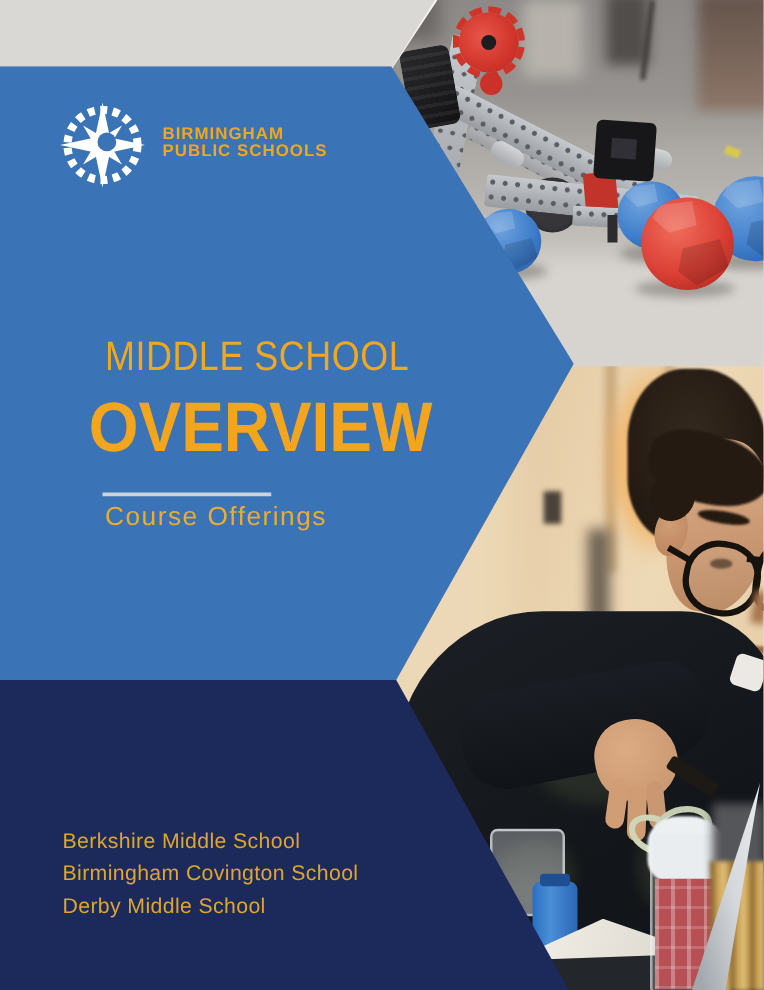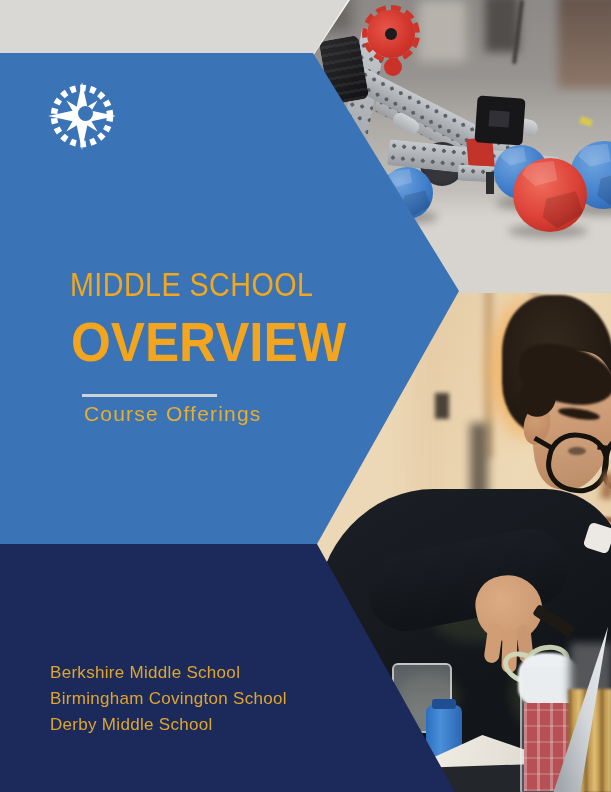--- a/index.html
+++ b/index.html
@@ -121,21 +121,21 @@
     clip-path:polygon(0 0,348px 0,314px 53.5px,0 53.5px);}
   .blue-arrow{left:0;top:0;width:611px;height:792px;background:#3a73b6;
     clip-path:polygon(0 53px,313px 53px,459px 291px,317px 544px,0 544px);}
   .navy-panel{left:0;top:0;width:611px;height:792px;background:#1b2a5b;
     clip-path:polygon(0 544px,317px 544px,455px 792px,0 792px);}
 
   
   .logo-icon{left:47px;top:81px;width:70px;height:70px;}
   .logo-text{left:130px;top:100px;font-size:13.5px;font-weight:bold;color:#f2a71e;
     line-height:14px;letter-spacing:.8px;}
-  .title1{left:70px;top:266px;font-size:33px;color:#f1a81f;letter-spacing:.5px;white-space:nowrap;}
+  .title1{left:84px;top:266px;font-size:33px;color:#f1a81f;letter-spacing:.5px;white-space:nowrap;}
   .title2{left:71px;top:309px;font-size:56px;font-weight:bold;color:#f2a51d;white-space:nowrap;}
   .squeeze88{display:inline-block;transform:scaleX(.87);transform-origin:0 50%;}
   .squeeze91{display:inline-block;transform:scaleX(.914);transform-origin:0 50%;}
   .divider{left:82px;top:394px;width:135px;height:2.5px;background:#cdd3d9;}
   .subtitle{left:84px;top:402px;font-size:21px;color:#e9ad30;letter-spacing:1.2px;white-space:nowrap;}
   .schools{left:50px;top:660px;font-size:17px;color:#dfa62f;line-height:26px;letter-spacing:.3px;}
   .schools div{white-space:nowrap;}
   .z5{z-index:5;}
 </style>
 </head>
@@ -228,20 +228,24 @@
   <div class="abs blue-arrow"></div>
   <div class="abs navy-panel"></div>
 
   <svg class="abs logo-icon z5" viewBox="0 0 70 70">
     <circle cx="35" cy="35" r="28" fill="none" stroke="#ffffff" stroke-width="6.5" stroke-dasharray="5.5 4.5"></circle>
     <path d="M35 13 L39.5 30.5 L57 35 L39.5 39.5 L35 57 L30.5 39.5 L13 35 L30.5 30.5 Z" fill="#ffffff" transform="rotate(45 35 35)"></path>
     <path d="M35 1 L41 29 L69 35 L41 41 L35 69 L29 41 L1 35 L29 29 Z" fill="#ffffff"></path>
     <circle cx="35" cy="35" r="10" fill="#ffffff"></circle>
     <circle cx="38.5" cy="32.5" r="7.5" fill="#3a73b6"></circle>
   </svg>
+  <div class="abs logo-text z5">
+    <div>BIRMINGHAM</div>
+    <div>PUBLIC SCHOOLS</div>
+  </div>
 
   <div class="abs title1 z5">
     <span class="squeeze88">MIDDLE SCHOOL</span>
   </div>
   <div class="abs title2 z5">
     <span class="squeeze91">OVERVIEW</span>
   </div>
   <div class="abs divider z5"></div>
   <div class="abs schools z5">
     <div>Berkshire Middle School</div>

